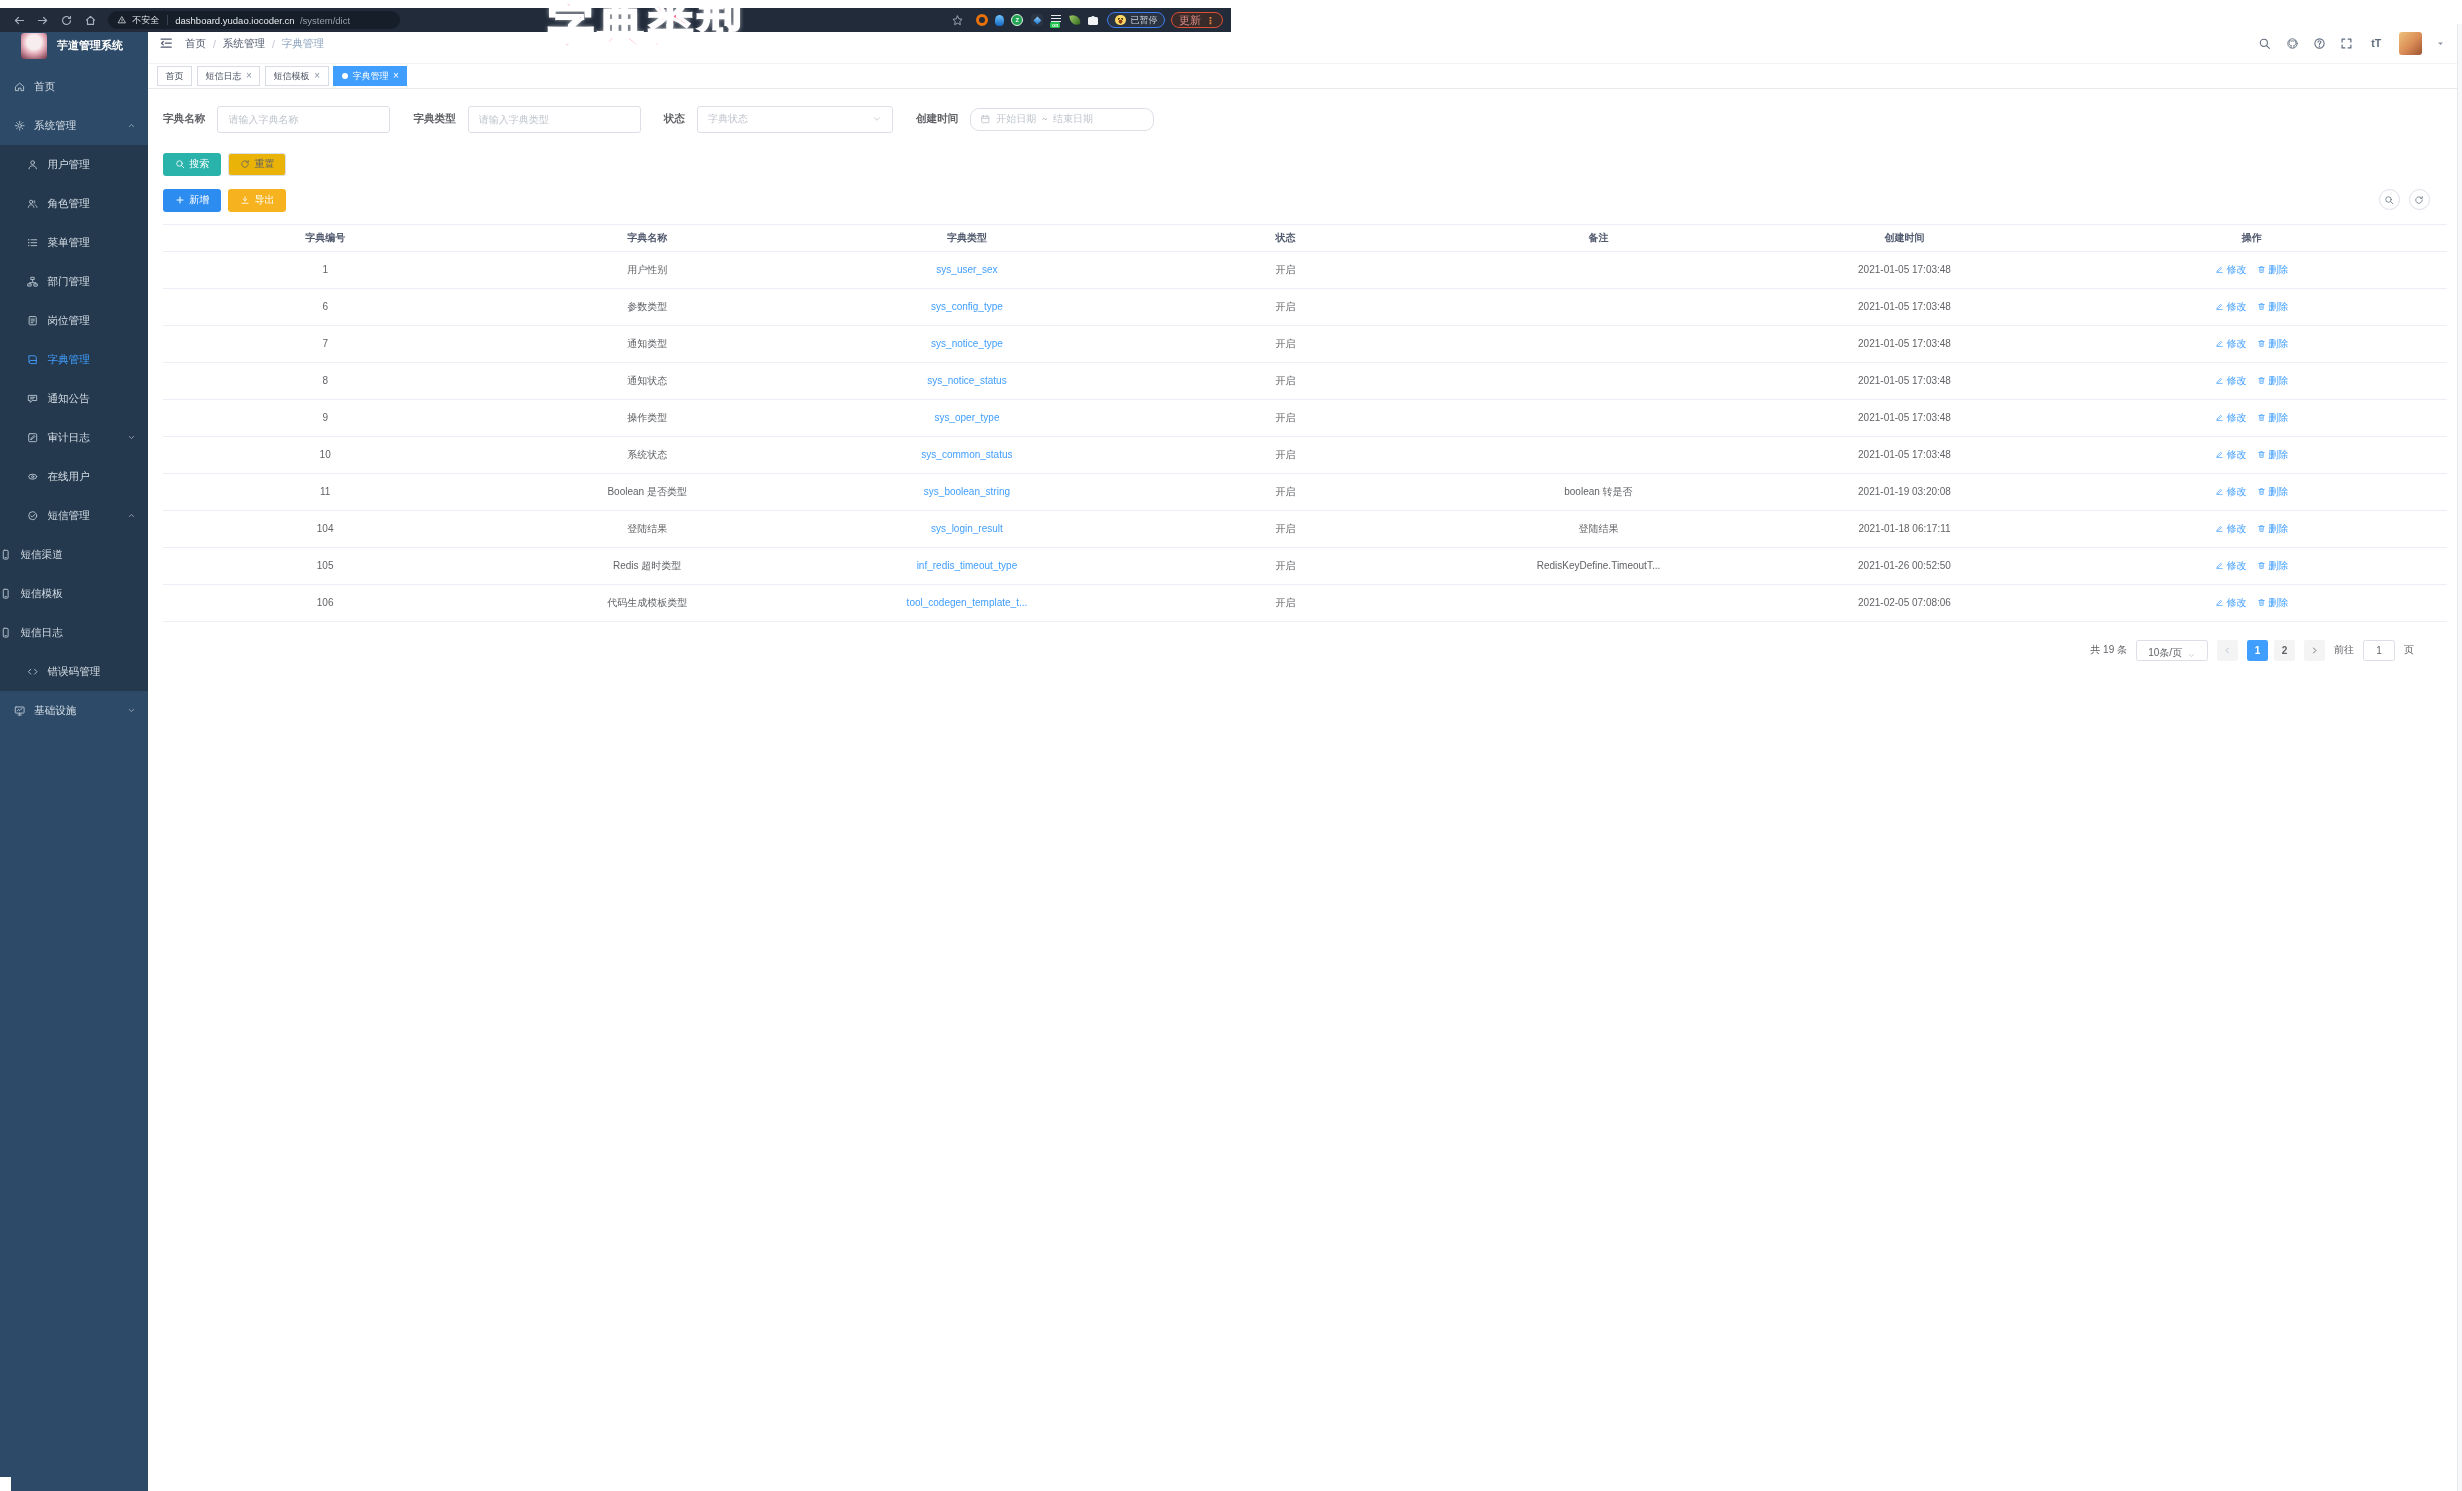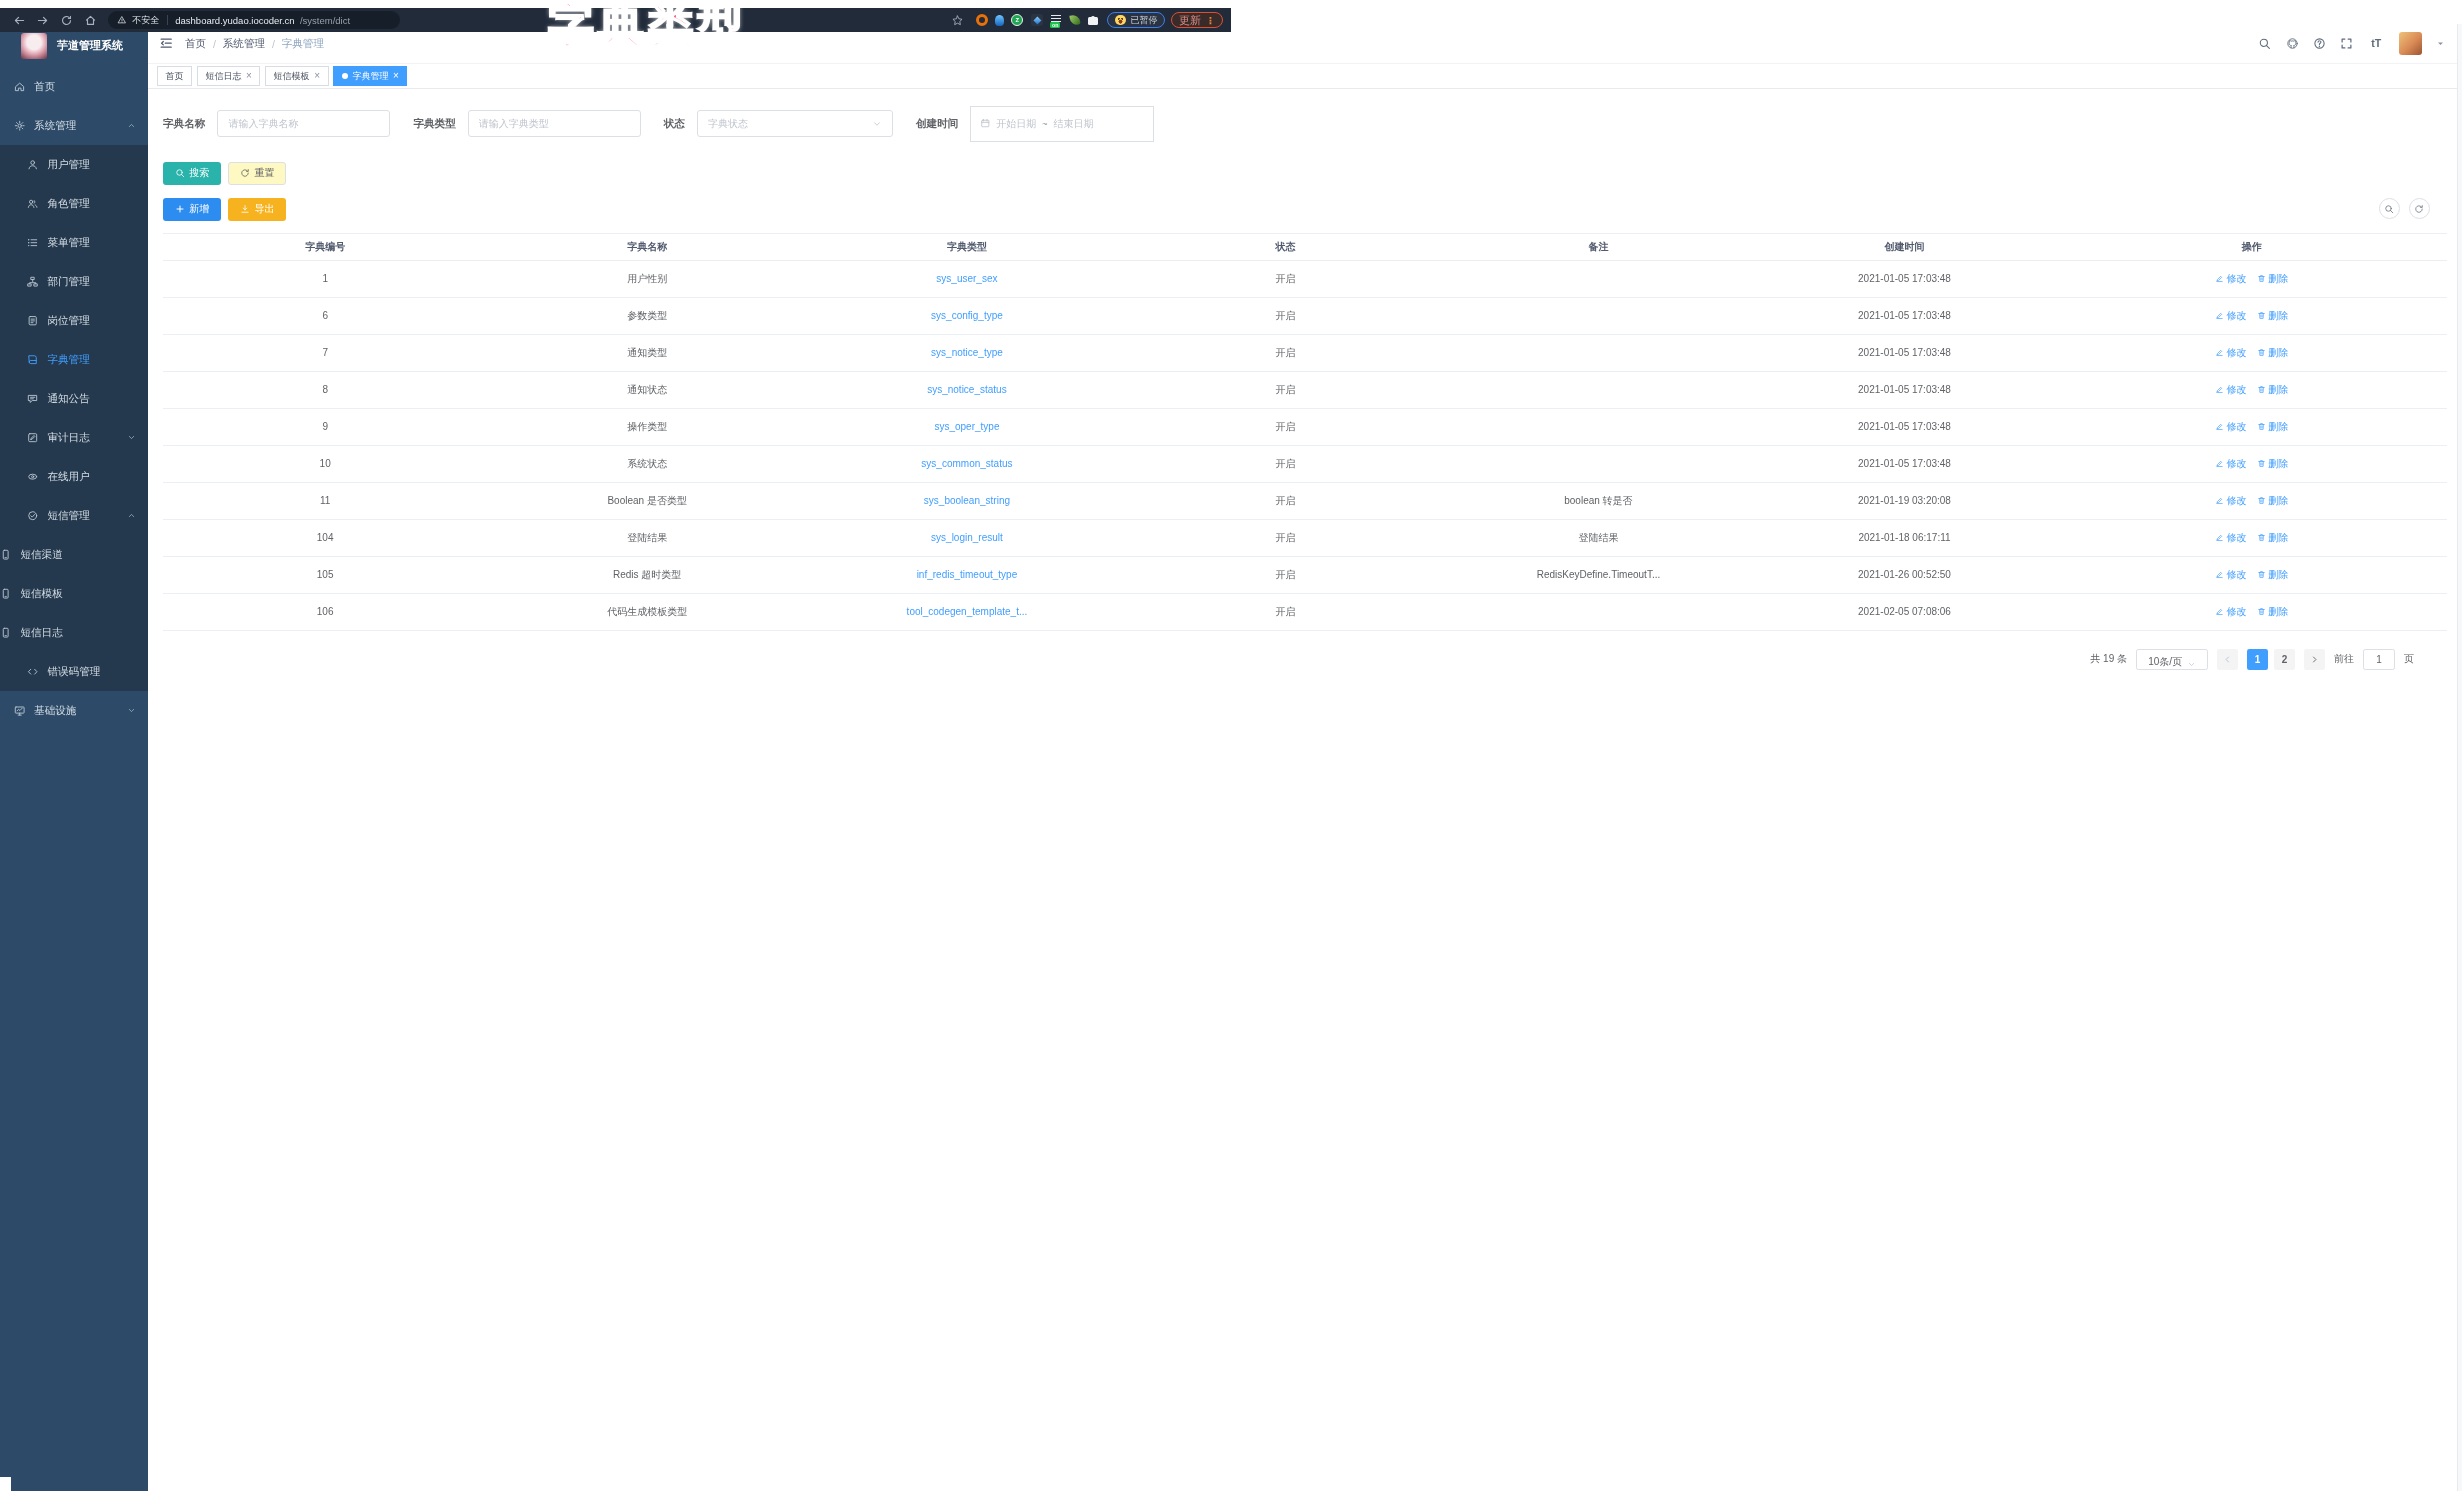--- a/index.html
+++ b/index.html
@@ -104,34 +104,34 @@
   .f-item { display:flex; align-items:center; margin-right:23px; }
   .f-label { font-size:10.6px; font-weight:bold; color:#606266; padding-right:12px; white-space:nowrap; }
   .f-input { height:27px; border:0.8px solid #dcdfe6; border-radius:3px; padding:12px 10px;
     font-size:10px; color:#606266; outline:none; font-family:inherit; }
   .f-input::placeholder { color:#bfc4cc; }
   .w228 { width:173px; } .w218 { width:196px; } .w242 { width:184px; }
   .f-select { height:27px; border:0.8px solid #dcdfe6; border-radius:3px; display:flex;
     align-items:center; padding:0 10px; cursor:pointer; position:relative; }
   .f-select .ph { color:#bfc4cc; font-size:10px; flex:1; }
   .sel-arrow { width:10px; height:10px; color:#c0c4cc; }
-  .f-date { height:36px; border:0.8px solid #dcdfe6; border-radius:0; display:flex;
-    align-items:center; padding:0 8.3px; gap:6px; cursor:pointer; }
+  .f-date { height:23px; border:0.8px solid #dcdfe6; border-radius:9px; display:flex;
+    align-items:center; padding:0 8.3px; gap:6px; cursor:pointer;font-family:Liberation Serif, serif; }
   .f-date .cal { width:10.6px; height:10.6px; color:#c0c4cc; flex:none; }
   .f-date .ph { color:#bfc4cc; font-size:10px; }
   .f-date .dsep { color:#8a8f99; font-size:9px; }
 
   .btn-row { margin-top:20px; display:flex; gap:7.6px; }
   .btn-row2 { margin-top:13px; display:flex; gap:7.6px; position:relative; }
   .btn { height:23px; padding:0 10.6px; border-radius:3px; font-size:10px; display:inline-flex;
     align-items:center; gap:4.6px; border:0.8px solid transparent; cursor:pointer;
     font-family:inherit; white-space:nowrap; }
   .btn .ic { width:10px; height:10px; }
   .btn-search { background:#2ab3ab; color:#fff; }
-  .btn-reset { background:#fef9c3; border-color:#dcdfe6; color:#606266; }
+  .btn-reset { background:#eab308; border-color:#dcdfe6; color:#606266; }
   .btn-add { background:#2d8cf0; color:#fff; }
   .btn-export { background:#f7b31f; color:#fff; }
   .mini-tools { position:absolute; right:17.4px; top:0.8px; display:flex; gap:9px; }
   .mini-btn { width:21px; height:21px; border:0.8px solid #dcdfe6; border-radius:50%;
     display:flex; align-items:center; justify-content:center; color:#6b7280;
     background:#fff; cursor:pointer; }
   .mini-btn .ic { width:10px; height:10px; }
 
   table { width:100%; border-collapse:collapse; margin-top:12px; table-layout:fixed; }
   thead th { height:27px; font-size:10px; font-weight:bold; color:#515a6e;

